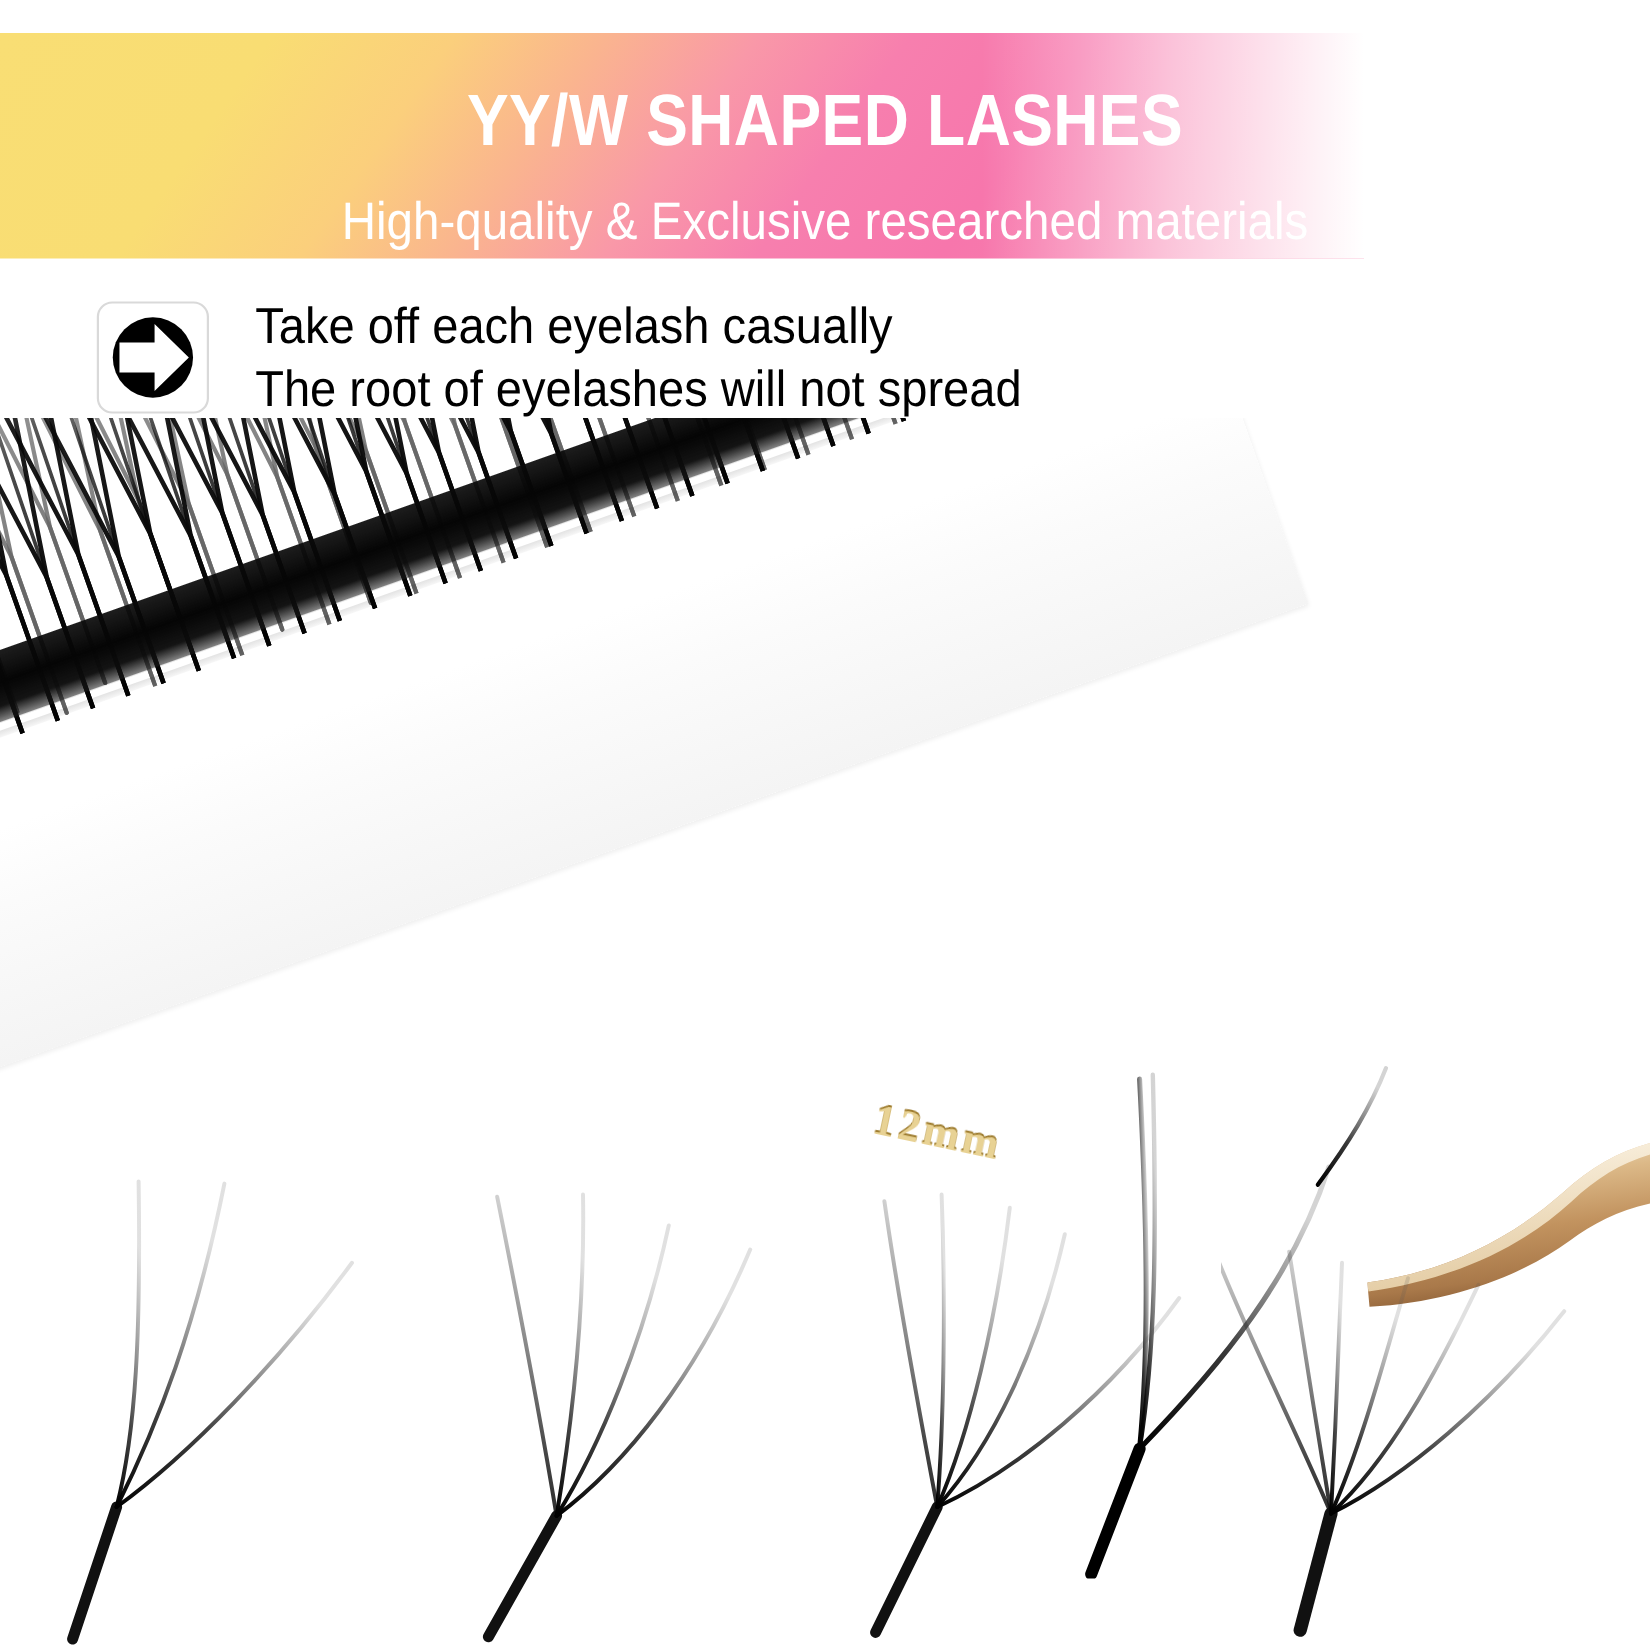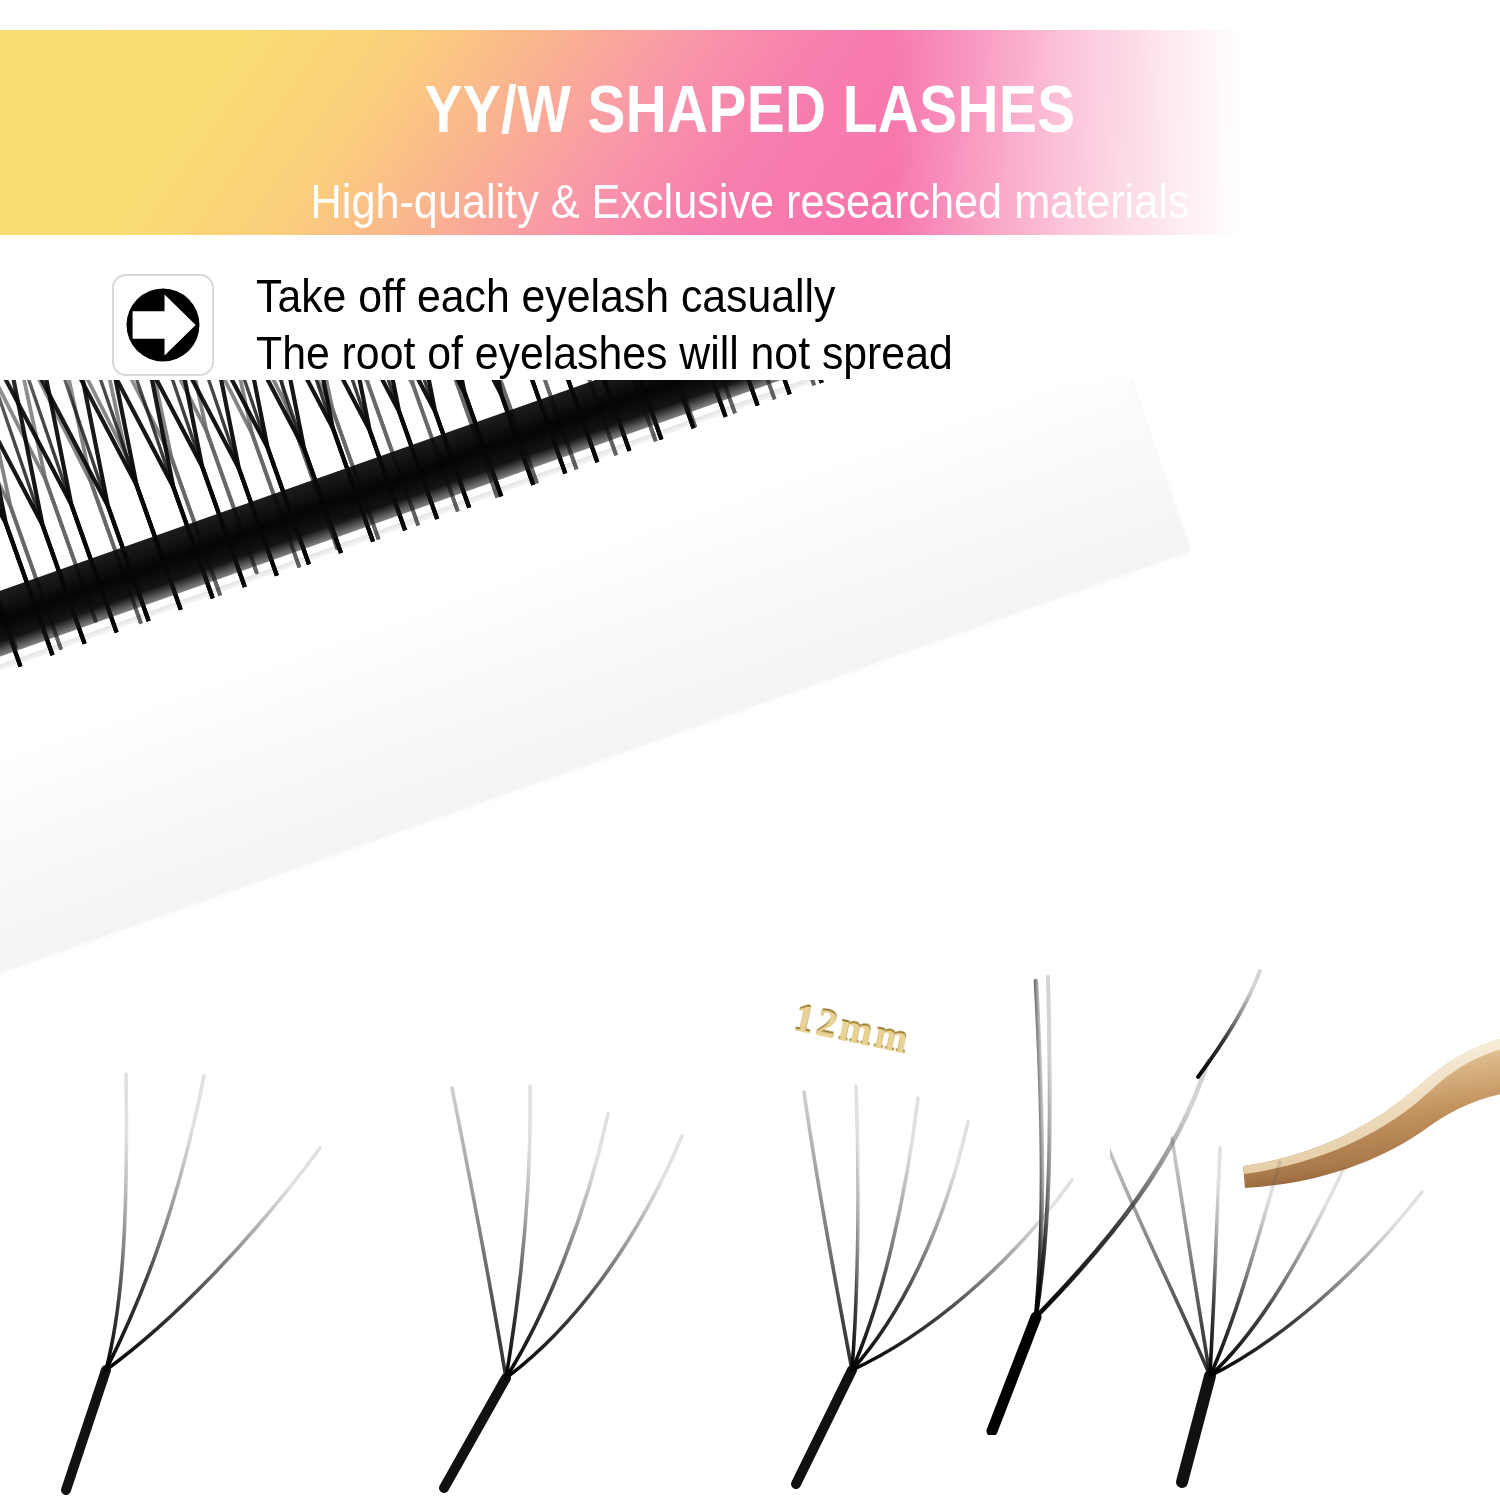--- a/index.html
+++ b/index.html
@@ -74,21 +74,20 @@
     white-space: nowrap;
   }
 
   
   #callout-row {
     position: absolute;
     left: 0;
     top: 268px;
     width: 1286px;
     height: 120px;
-    margin-left: 24px;
   }
   #callout-icon-box {
     position: absolute;
     left: 88px;
     top: 6px;
     width: 102px;
     height: 102px;
     background: #ffffff;
     border: 2px solid #d9d9d9;
     border-radius: 14px;

